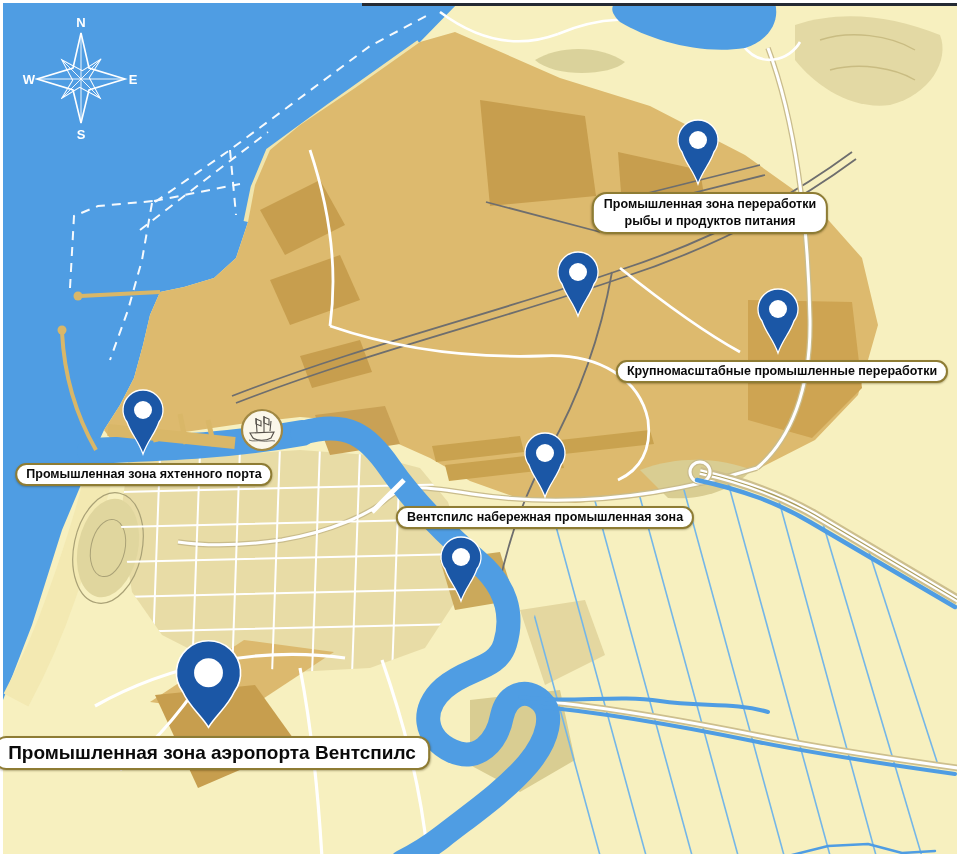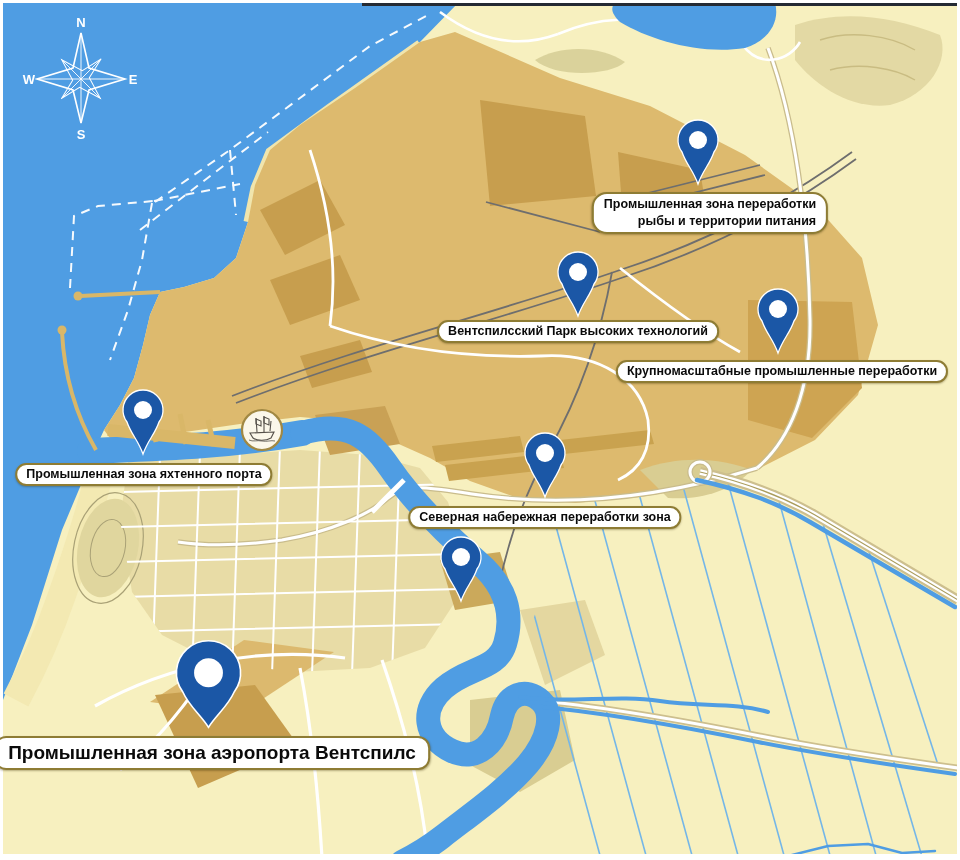--- a/index.html
+++ b/index.html
@@ -10,21 +10,21 @@
   
   .pin{position:absolute;z-index:30;cursor:pointer;}
   .pin svg{display:block;overflow:visible;}
   .pin-body{fill:#1B57A6;stroke:#ffffff;stroke-width:1.3;}
   .pin-hole{fill:#ffffff;}
   
   .zone-label{
      position:absolute;z-index:20;transform:translateX(-50%);
      background:#ffffff;border:2px solid #8E7C34;border-radius:11px;
      padding:1px 9px;color:#0a0a0a;font-weight:bold;font-size:12.5px;
-     line-height:1.35;white-space:nowrap;text-align:right;
+     line-height:1.35;white-space:nowrap;text-align:center;
      box-shadow:0 1px 2px rgba(60,45,0,.35);
   }
   .zone-label.two-line{border-radius:15px;padding:2px 10px;}
   .zone-label.big{font-size:19px;padding:2px 12px;border-radius:12px;}
 </style>
 </head>
 <body>
 
 <div class="stage">
 
@@ -260,31 +260,28 @@
 </div>
 <div class="pin" style="left:170px;top:634px">
   <svg width="77" height="100" viewBox="-24 -24 48 62">
         <path class="pin-body" style="stroke-width:1" d="M0,34 C-5,26 -12,21 -16,12 A20,20 0 1 1 16,12 C12,21 5,26 0,34 Z"></path>
         <circle class="pin-hole" cx="0" cy="0" r="9"></circle>
       </svg>
 </div>
 
 <div class="zone-label two-line" style="left:710px;top:192px">
   <span>Промышленная зона переработки</span><br>
-  <span>рыбы и территории питания</span>
-</div>
-<div class="zone-label" style="left:578px;top:320px">
-  <span>Вентспилсский Парк высоких технологий</span>
+  <span>рыбы и продуктов питания</span>
 </div>
 <div class="zone-label" style="left:782px;top:360px">
   <span>Крупномасштабные промышленные переработки</span>
 </div>
 <div class="zone-label" style="left:144px;top:463px">
   <span>Промышленная зона яхтенного порта</span>
 </div>
 <div class="zone-label" style="left:545px;top:506px">
-  <span>Северная набережная переработки зона</span>
+  <span>Вентспилс набережная промышленная зона</span>
 </div>
 <div class="zone-label big" style="left:212px;top:736px">
   <span>Промышленная зона аэропорта Вентспилс</span>
 </div>
 
 </div>
 
 </body></html>

